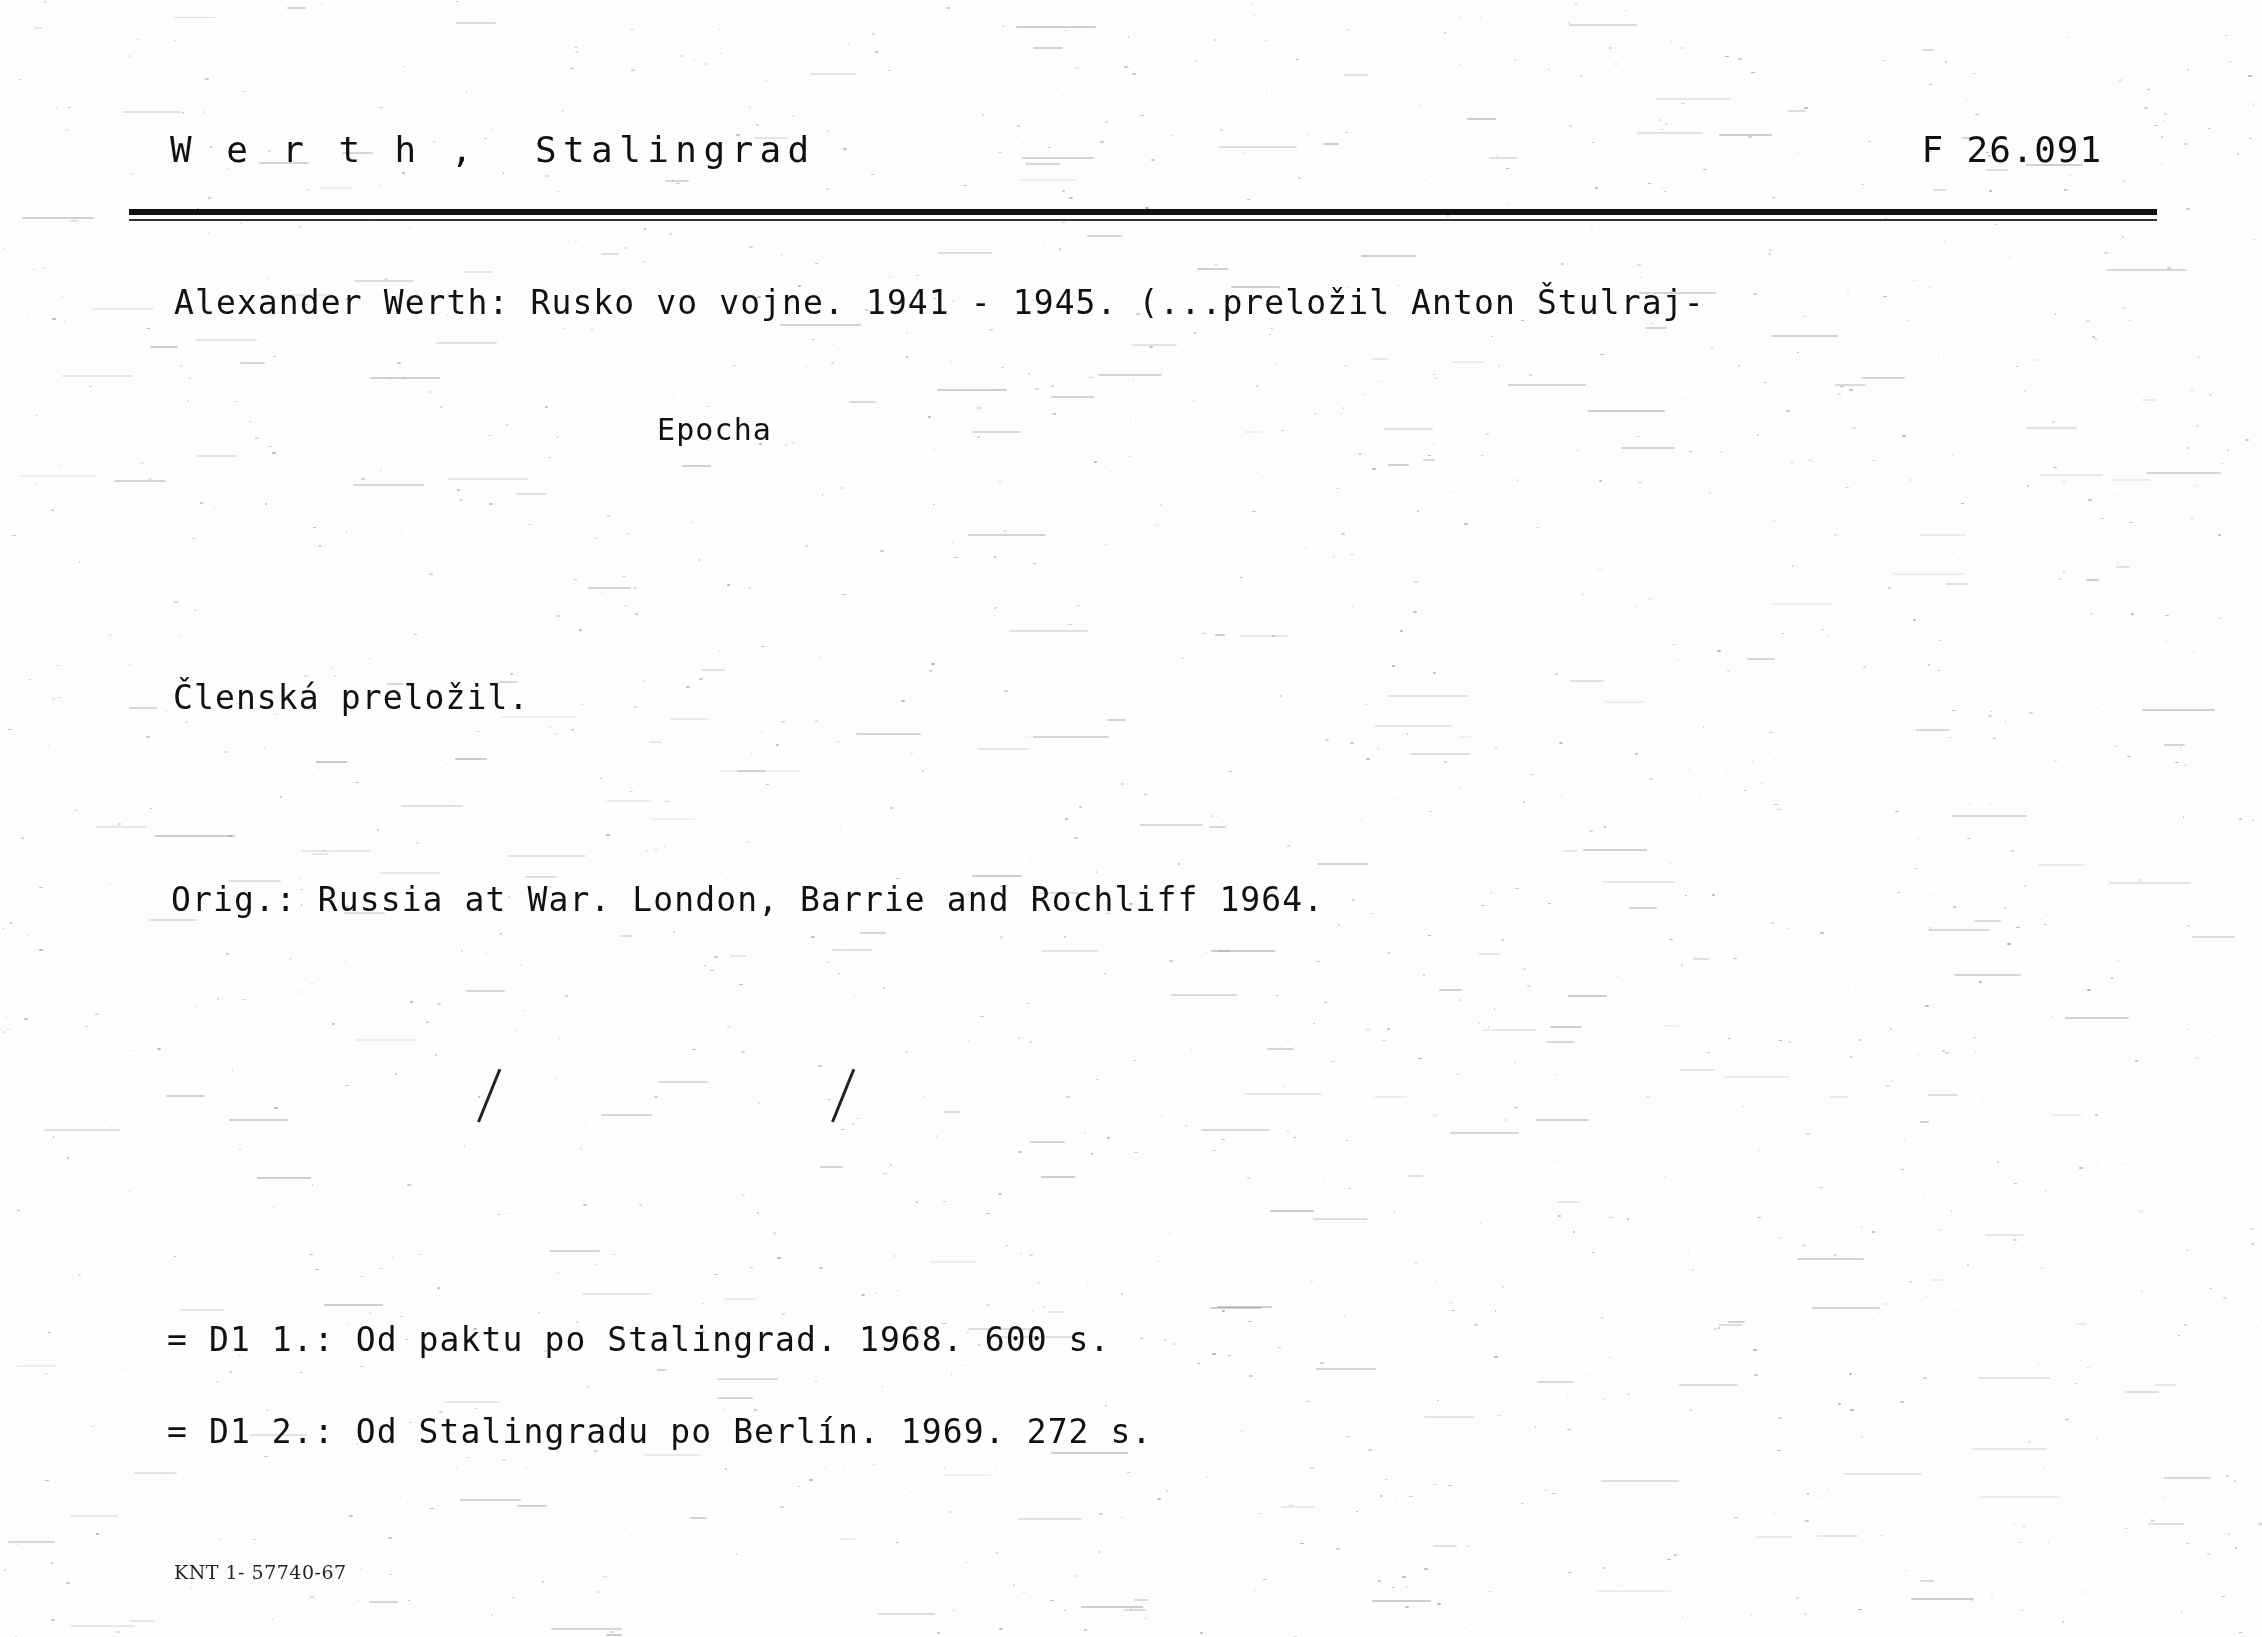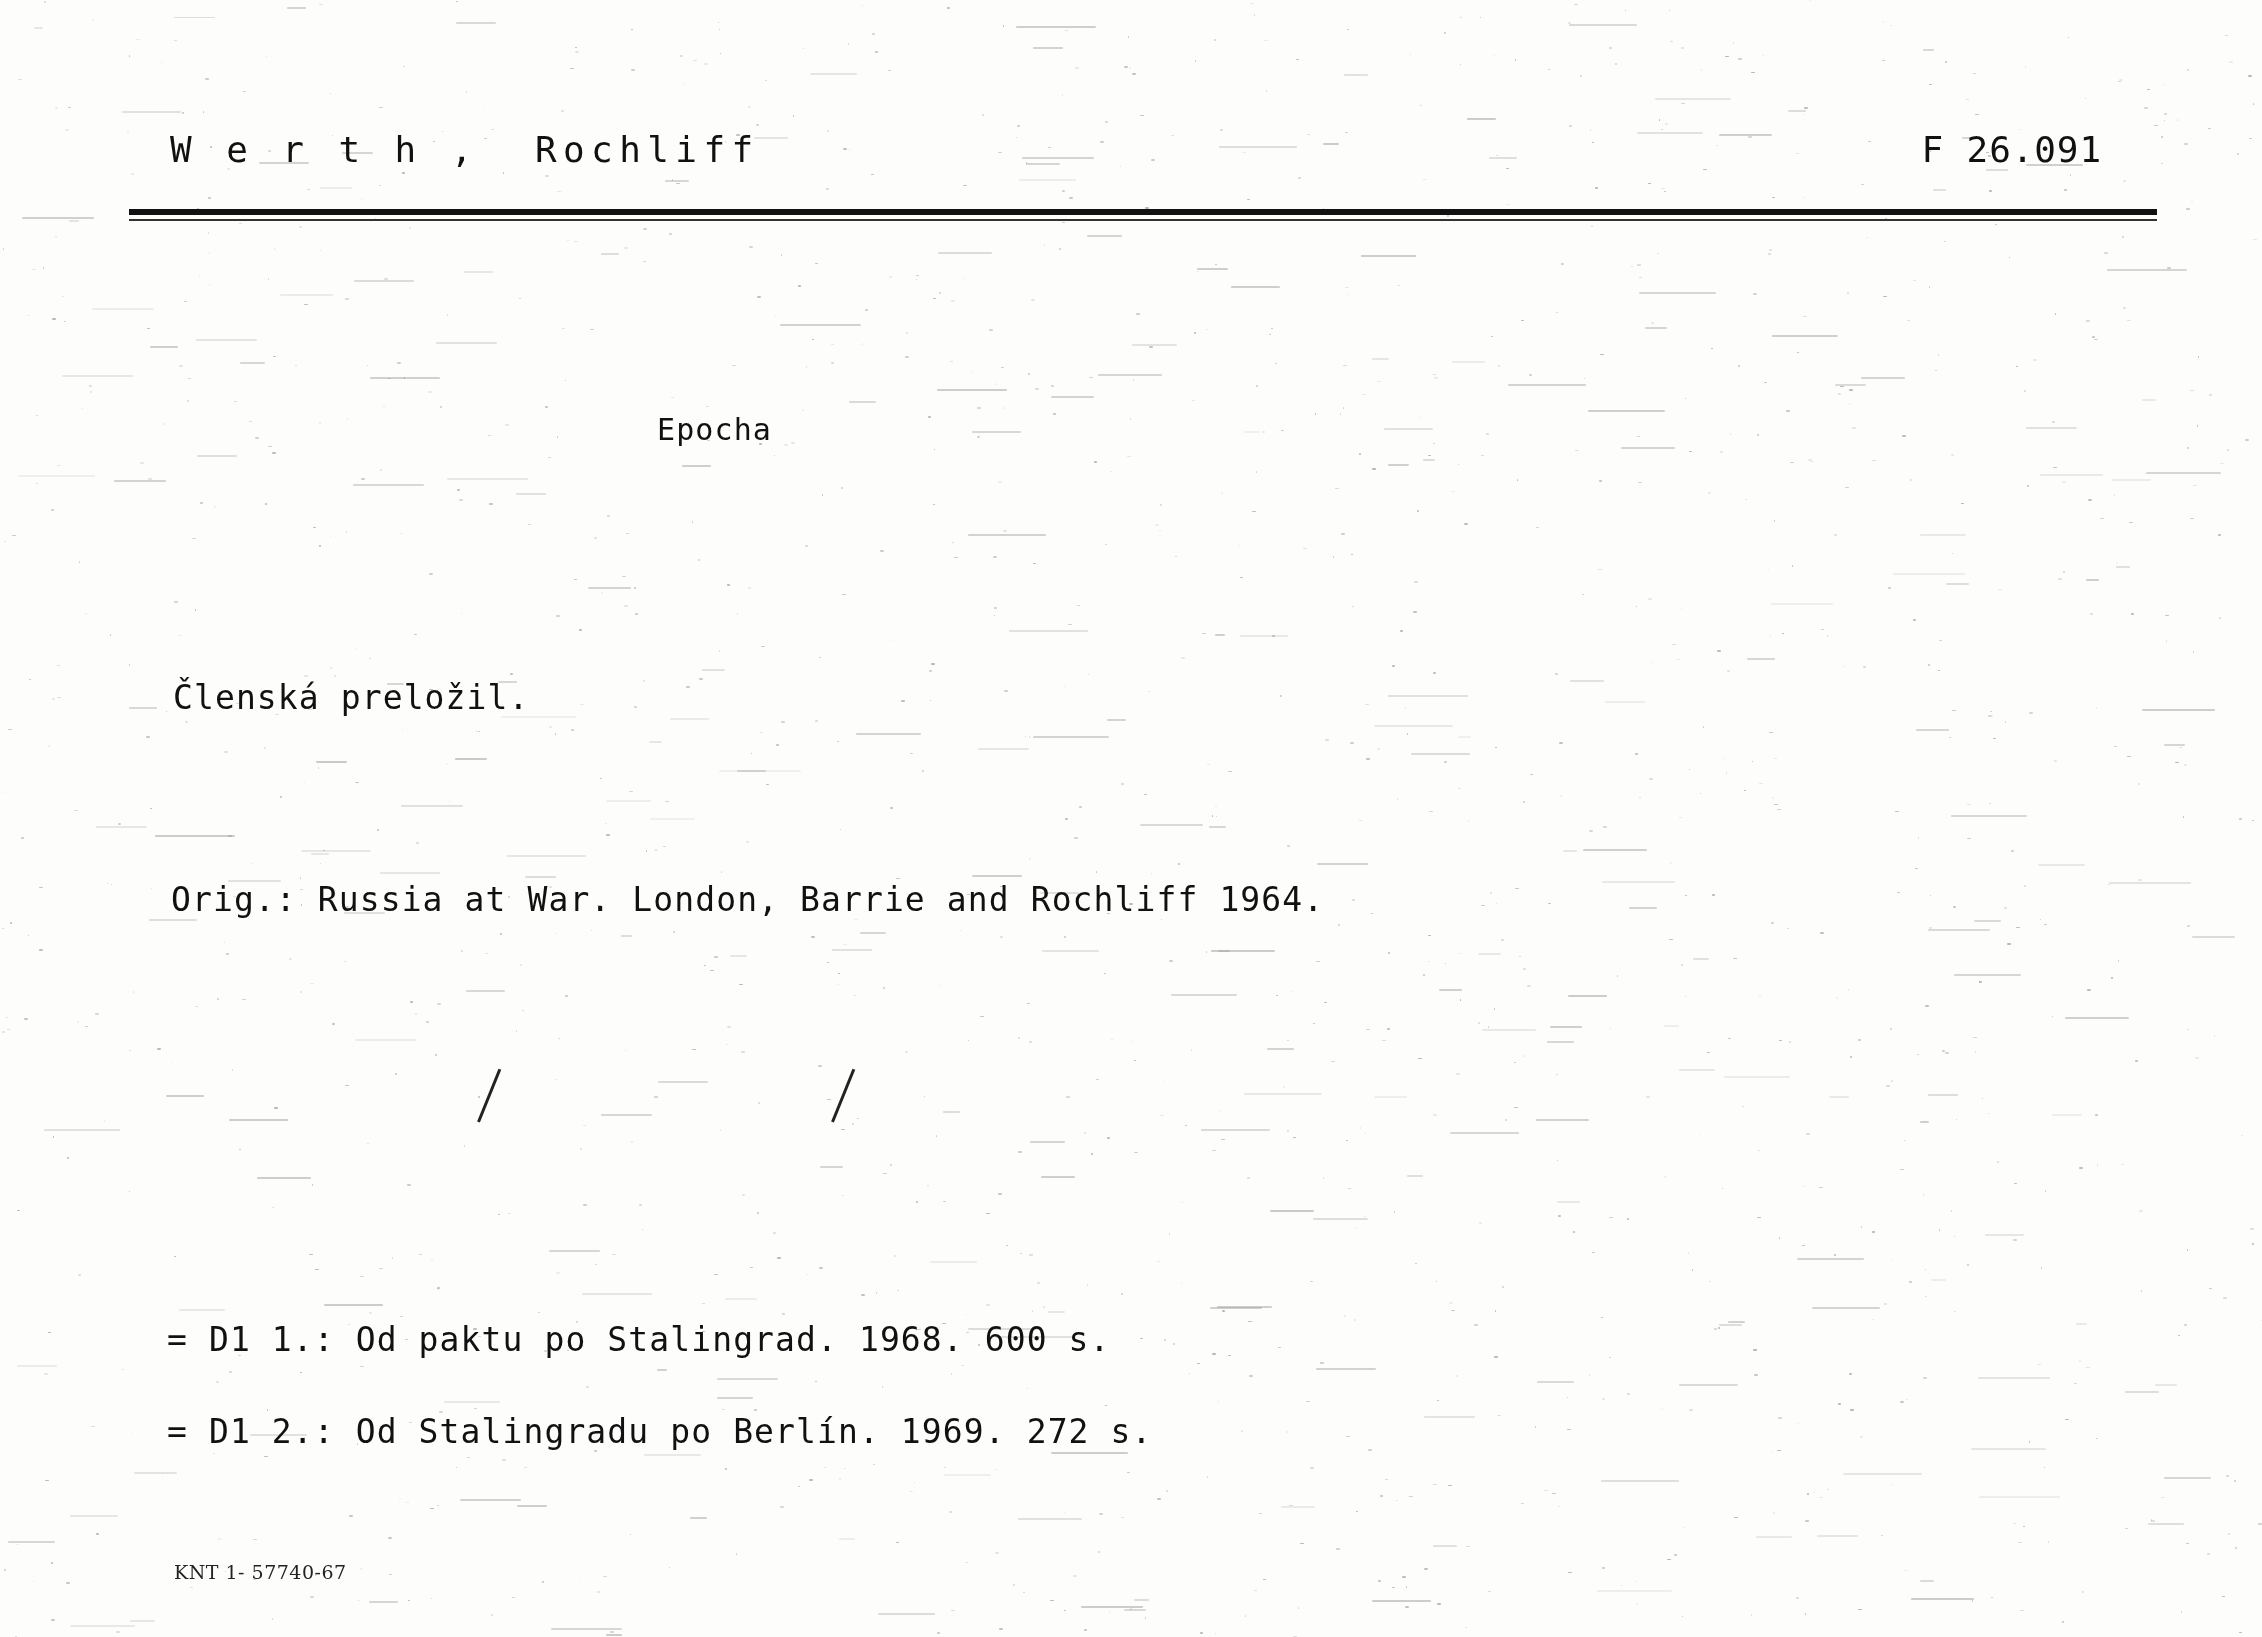--- a/index.html
+++ b/index.html
@@ -1775,27 +1775,28 @@
       <span style="left:1568px;top:995px;width:39px;height:1.8px;opacity:0.46"></span>
       <span style="left:1439px;top:989px;width:23px;height:1.8px;opacity:0.41"></span>
       <span style="left:320px;top:187px;width:32px;height:1.8px;opacity:0.15"></span>
       <span style="left:122px;top:111px;width:59px;height:1.8px;opacity:0.26"></span>
       <span style="left:1433px;top:1545px;width:24px;height:1.8px;opacity:0.26"></span>
       <span style="left:1928px;top:1094px;width:30px;height:1.8px;opacity:0.29"></span>
       <span style="left:149px;top:919px;width:48px;height:1.8px;opacity:0.30"></span>
     </div>
 
   <div class="header">
-    <div class="author">W e r t h ,  Rochliff</div>
+    <div class="author">W e r t h ,  Stalingrad</div>
     <div class="callno">F 26.091</div>
   </div>
 
   <div class="rule"></div>
   <div class="rule thin"></div>
 
+  <div class="line l1">Alexander Werth: Rusko vo vojne. 1941 - 1945. (...preložil Anton Štulraj-</div>
 
 
   <div class="line l2b">Epocha</div>
 
   <div class="line l4">Členská preložil.</div>
   <div class="line l5">Orig.: Russia at War. London, Barrie and Rochliff 1964.</div>
   <div class="line l7">= D1 1.: Od paktu po Stalingrad. 1968. 600 s.</div>
   <div class="line l8">= D1 2.: Od Stalingradu po Berlín. 1969. 272 s.</div>
 
   <div class="tick a"></div>

